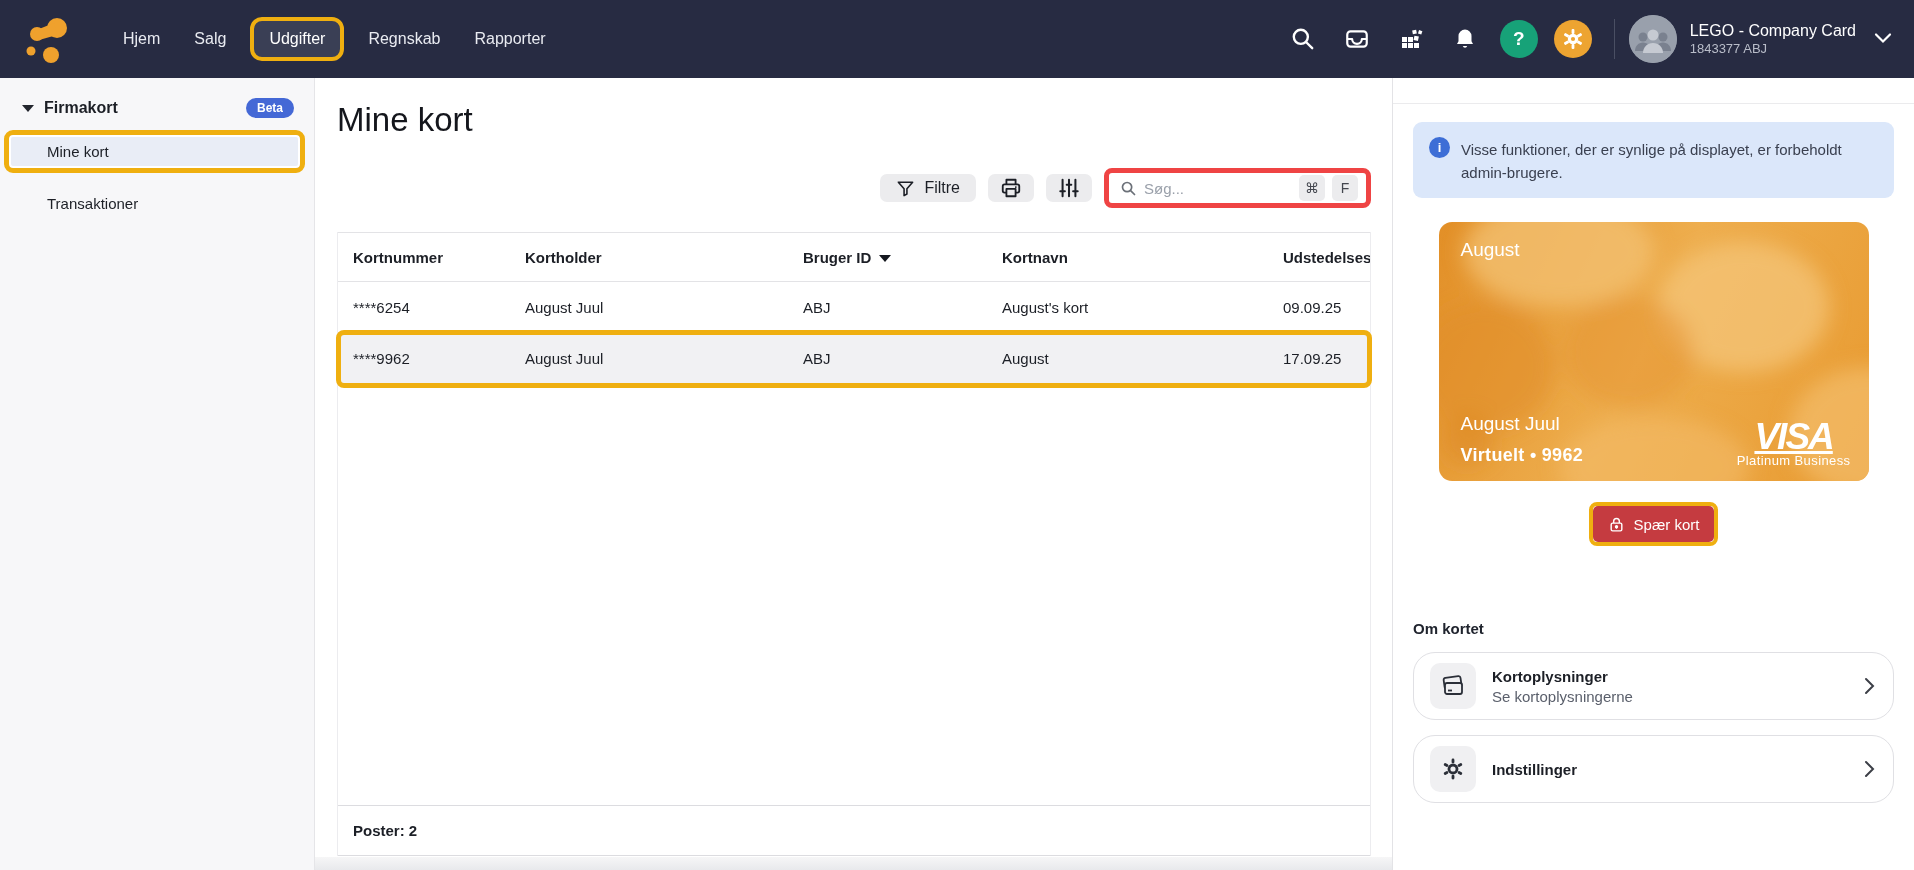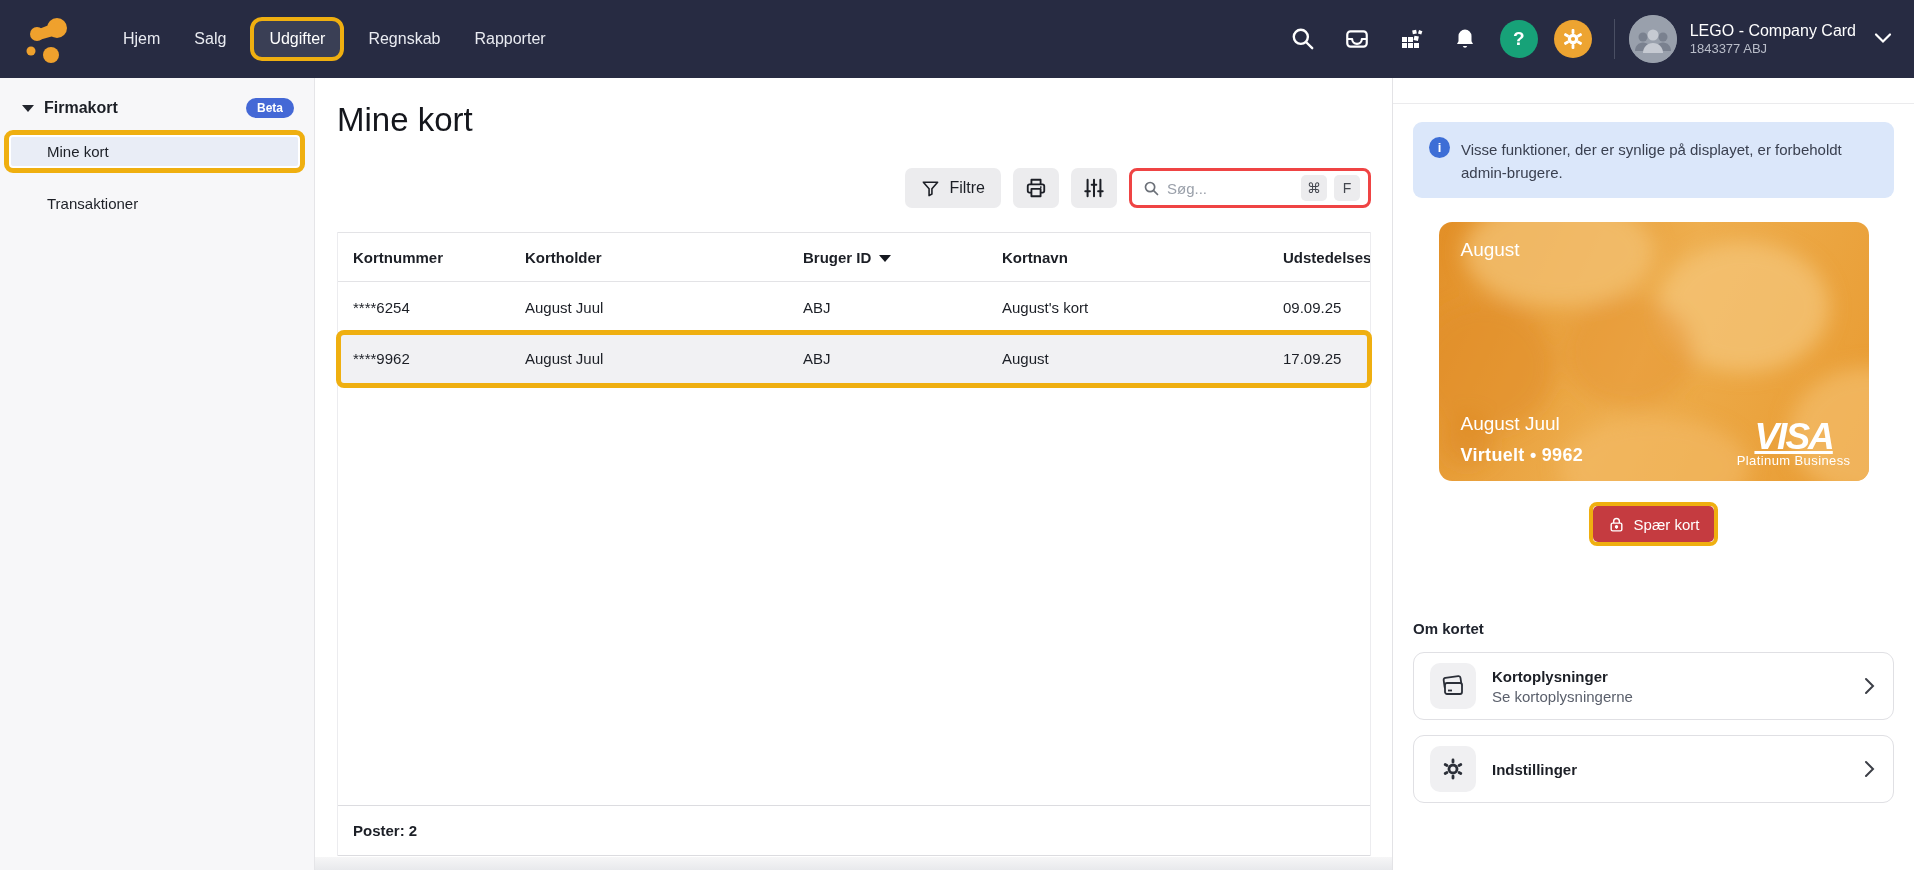--- a/index.html
+++ b/index.html
@@ -49,23 +49,23 @@
   .side-section{display:flex;align-items:center;padding:0 20px 0 22px;}
   .tri-down{width:0;height:0;border-left:6px solid transparent;border-right:6px solid transparent;border-top:7px solid #23262e;margin-right:10px;}
   .side-section .label{font-size:16px;font-weight:bold;}
   .beta-badge{margin-left:auto;background:var(--badge-blue);color:#fff;font-size:12px;font-weight:bold;padding:3px 11px;border-radius:11px;}
   .side-item-active{margin:12px 9px 0 4px;border:5px solid var(--annot);border-radius:9px;background:#E9EDF6;box-shadow:inset 0 0 0 2px #fff;padding:8px 8px 8px 38px;font-size:15px;cursor:pointer;}
   .side-item{margin-top:16px;padding:6px 8px 6px 47px;font-size:15px;cursor:pointer;}
 
   
   .page-title{font-size:33px;font-weight:400;color:#14161C;margin:20px 0 0 22px;line-height:44px;}
   .toolbar{display:flex;align-items:center;justify-content:flex-end;gap:12px;margin:26px 21px 0 0;height:40px;}
-  .tool-btn{height:40px;background:#ECECEE;border:none;border-radius:7px;display:flex;align-items:center;gap:9px;padding:0 16px;font-size:16px;color:#1C1F26;cursor:pointer;}
+  .tool-btn{height:28px;background:#ECECEE;border:none;border-radius:7px;display:flex;align-items:center;gap:9px;padding:0 16px;font-size:16px;color:#1C1F26;cursor:pointer;}
   .tool-btn.square{width:46px;padding:0;justify-content:center;}
-  .searchbox{width:242px;height:40px;border:3px solid #ef4444;border-radius:8px;background:#fff;display:flex;align-items:center;padding:0 8px 0 11px;gap:7px;}
+  .searchbox{width:267px;height:40px;border:5px solid #ef4444;border-radius:8px;background:#fff;display:flex;align-items:center;padding:0 8px 0 11px;gap:7px;}
   .searchbox input{border:none;outline:none;flex:1;min-width:0;font-size:15px;color:#333;background:transparent;font-family:inherit;}
   .searchbox input::placeholder{color:#9AA0AA;}
   .keycap{height:26px;min-width:26px;background:#ECECEE;border-radius:5px;display:flex;align-items:center;justify-content:center;font-size:14px;color:#44474F;padding:0 4px;}
 
   .table{margin:24px 21px 0 22px;border-left:1px solid #ECECEF;border-right:1px solid #ECECEF;}
   .t-grid{display:grid;grid-template-columns:172px 278px 199px 281px 1fr;align-items:center;}
   .t-head{height:50px;border-top:1px solid var(--line);border-bottom:1px solid var(--line);font-weight:bold;font-size:15px;}
   .t-head > div, .t-row > div{padding-left:15px;white-space:nowrap;overflow:hidden;}
   .t-row{height:51px;font-size:15px;cursor:pointer;}
   .t-row.first{border-bottom:1px solid #EBEBEE;}
@@ -94,21 +94,21 @@
   .card .numline{position:absolute;bottom:15px;left:22px;font-size:18px;font-weight:bold;letter-spacing:.3px;}
   .card .visa{position:absolute;right:18px;bottom:13px;text-align:center;}
   .card .visa .word{font-size:37px;font-style:italic;font-weight:900;letter-spacing:-2px;line-height:33px;text-decoration:underline;}
   .card .visa .sub{font-size:13px;letter-spacing:.4px;}
 
   .block-row{display:flex;justify-content:center;margin-top:21px;}
   .block-annot{border:4px solid var(--annot);border-radius:8px;background:#fff;}
   .block-btn{background:var(--danger);color:#fff;border:none;border-radius:5px;height:36px;display:flex;align-items:center;gap:9px;padding:0 15px;font-size:15px;font-family:inherit;cursor:pointer;}
 
   .section-title{margin:74px 20px 0;font-size:15px;font-weight:bold;color:#20242E;}
-  .panel-item{margin:15px 20px 0;border:1px solid #E0E0E4;border-radius:11px;height:68px;display:flex;align-items:center;padding:0 18px 0 16px;gap:16px;cursor:pointer;background:#fff;}
+  .panel-item{margin:15px 20px 0;border:1px solid #E0E0E4;border-radius:22px;height:68px;display:flex;align-items:center;padding:0 18px 0 16px;gap:16px;cursor:pointer;background:#fff;}
   .pi-icon{width:46px;height:46px;border-radius:10px;background:#F0F0F2;display:flex;align-items:center;justify-content:center;flex:0 0 auto;}
   .pi-title{font-size:15px;font-weight:bold;}
   .pi-sub{font-size:15px;color:var(--muted);margin-top:3px;}
   .pi-chevron{margin-left:auto;display:flex;}
 </style>
 </head>
 <body>
 
 <div class="topbar">
   <svg class="logo" viewBox="0 0 56 56">

